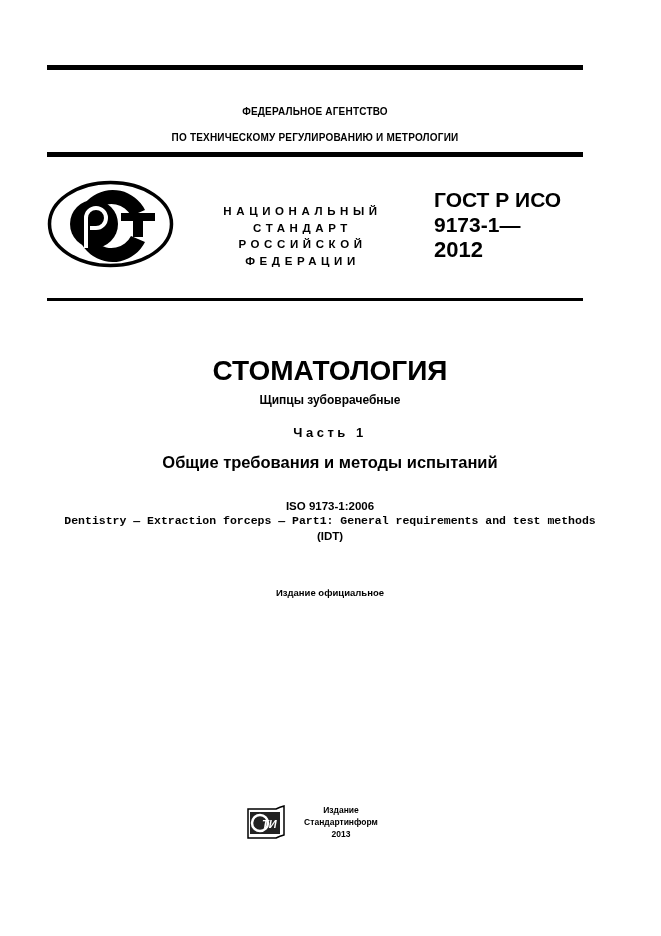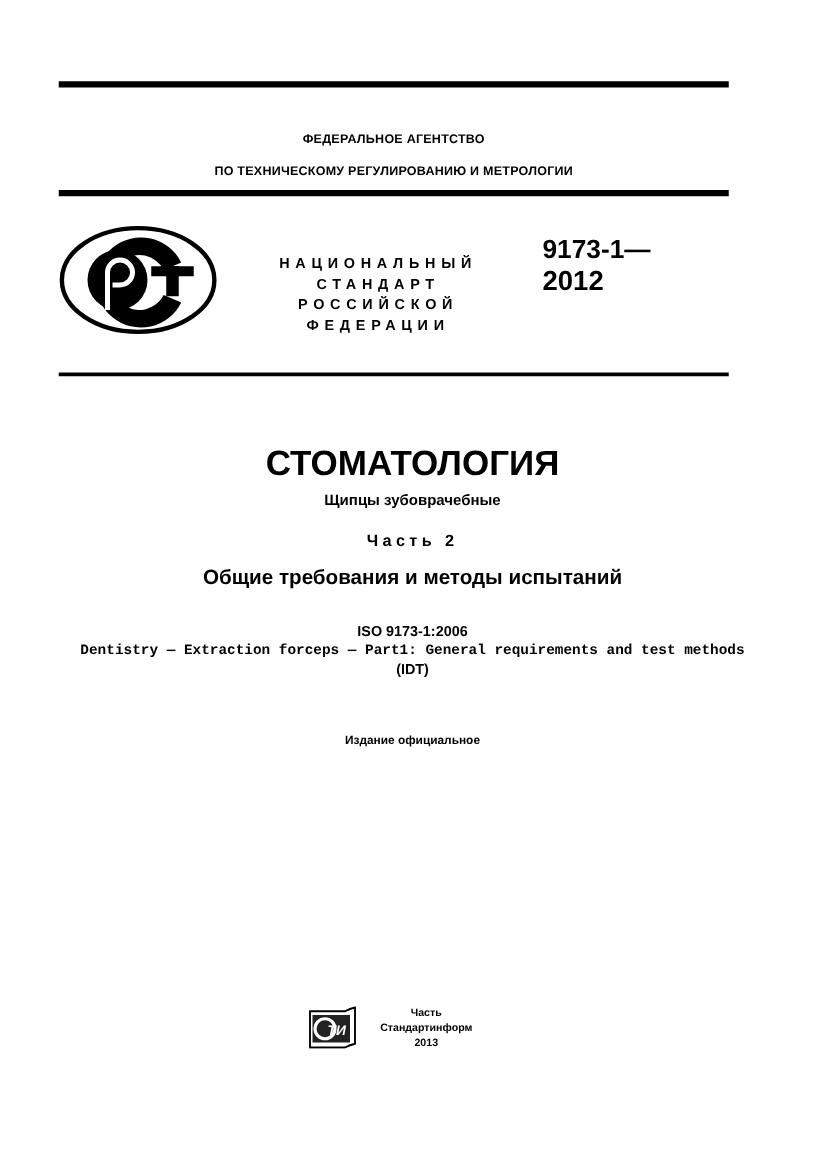--- a/index.html
+++ b/index.html
@@ -76,42 +76,43 @@
 </div>
 
 <div class="nat">
   <div>НАЦИОНАЛЬНЫЙ</div>
   <div>СТАНДАРТ</div>
   <div>РОССИЙСКОЙ</div>
   <div>ФЕДЕРАЦИИ</div>
 </div>
 
 <div class="gost">
+  <div>ГОСТ Р ИСО</div>
   <div>9173-1—</div>
   <div class="year">2012</div>
 </div>
 
 <div class="rule rule-3"></div>
 
 <div class="title-block t-main">СТОМАТОЛОГИЯ</div>
 <div class="title-block t-sub">Щипцы зубоврачебные</div>
-<div class="title-block t-part">Часть 2</div>
+<div class="title-block t-part">Часть 1</div>
 <div class="title-block t-general">Общие требования и методы испытаний</div>
 
 <div class="iso iso-1">ISO 9173-1:2006</div>
 <div class="iso iso-2">Dentistry — Extraction forceps — Part1: General requirements and test methods</div>
 <div class="iso iso-3">(IDT)</div>
 
 <div class="edition">Издание официальное</div>
 
 <div class="pub-logo">
   <svg width="40" height="34" viewBox="0 0 40 34">
     <path d="M2 4 L30 4 Q34 2 38 1 L38 30 Q34 31 30 33 L2 33 Z" fill="#fff" stroke="#000" stroke-width="1.5"></path>
     <rect x="4" y="7" width="30" height="22" fill="#222"></rect>
     <circle cx="14" cy="18" r="8" fill="none" stroke="#fff" stroke-width="2.5"></circle>
     <text x="16" y="23" font-family="Liberation Sans, sans-serif" font-weight="bold" font-style="italic" font-size="11" fill="#fff">ТИ</text>
   </svg>
 </div>
 <div class="pub-text">
-  <div>Часть</div>
+  <div>Издание</div>
   <div>Стандартинформ</div>
   <div>2013</div>
 </div>
 
 </body></html>

